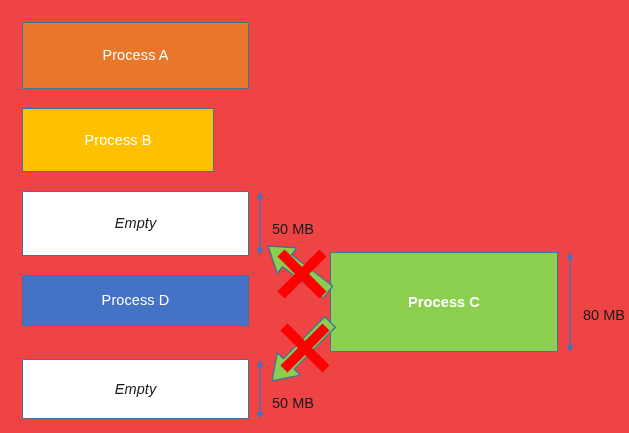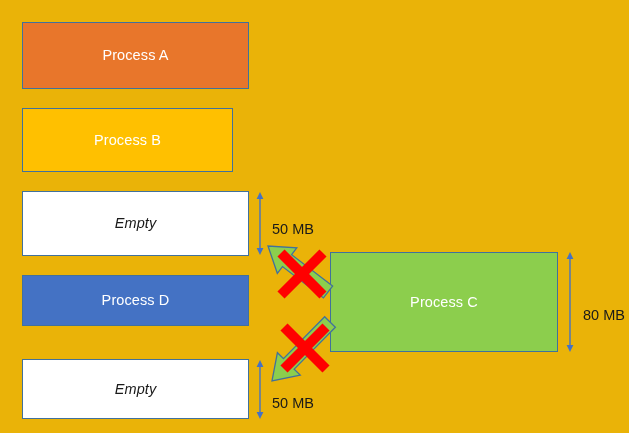--- a/index.html
+++ b/index.html
@@ -8,21 +8,21 @@
     padding: 0;
     background: #ffffff;
   }
   body {
     font-family: "Liberation Sans", sans-serif;
   }
   #canvas {
     position: relative;
     width: 629px;
     height: 433px;
-    background: #eab308;
+    background: #ef4444;
     overflow: hidden;
   }
   .block {
     position: absolute;
     box-sizing: border-box;
     border: 1.5px solid #41719C;
     display: flex;
     align-items: center;
     justify-content: center;
     font-size: 14.5px;
@@ -60,37 +60,37 @@
 </style>
 </head>
 <body>
 
 <div id="canvas">
 
   <div class="block filled" id="blk-0" style="left: 22px; top: 22px; width: 227px; height: 67px; background: rgb(232, 118, 43); color: rgb(255, 255, 255); border-color: rgb(65, 113, 156);">
     <span class="block-label">Process A</span>
   </div>
 
-  <div class="block filled" id="blk-1" style="left: 22px; top: 108px; width: 211px; height: 64px; background: rgb(255, 192, 0); color: rgb(255, 255, 255); border-color: rgb(65, 113, 156);">
+  <div class="block filled" id="blk-1" style="left: 22px; top: 108px; width: 192px; height: 64px; background: rgb(255, 192, 0); color: rgb(255, 255, 255); border-color: rgb(65, 113, 156);">
     <span class="block-label">Process B</span>
   </div>
 
   <div class="block empty" id="blk-2" style="left: 22px; top: 191px; width: 227px; height: 65px; background: rgb(255, 255, 255); color: rgb(26, 26, 26); border-color: rgb(65, 113, 156);">
     <span class="block-label">Empty</span>
   </div>
 
   <div class="block filled" id="blk-3" style="left: 22px; top: 275px; width: 227px; height: 51px; background: rgb(68, 114, 196); color: rgb(255, 255, 255); border-color: rgb(65, 113, 156);">
     <span class="block-label">Process D</span>
   </div>
 
   <div class="block empty" id="blk-4" style="left: 22px; top: 359px; width: 227px; height: 60px; background: rgb(255, 255, 255); color: rgb(26, 26, 26); border-color: rgb(65, 113, 156);">
     <span class="block-label">Empty</span>
   </div>
 
-  <div class="block filled" id="blk-c" style="left: 330px; top: 252px; width: 228px; height: 100px; background: rgb(140, 206, 77); color: rgb(255, 255, 255); border-color: rgb(65, 113, 156);">
+  <div class="block filled" id="blk-c" style="left: 330px; top: 252px; width: 228px; height: 100px; background: rgb(140, 206, 77); color: rgb(255, 255, 255); border-color: rgb(65, 113, 156); font-weight: bold;">
     <span class="block-label">Process C</span>
   </div>
 
   <svg class="svg-layer" id="svg-layer" xmlns="http://www.w3.org/2000/svg">
       <g>
         <line x1="260" y1="196" x2="260" y2="251" stroke="#4472C4" stroke-width="1.4"></line>
         <path d="M260 192 L256.6 199 L263.4 199 Z" fill="#4472C4"></path>
         <path d="M260 255 L256.6 248 L263.4 248 Z" fill="#4472C4"></path>
       </g>
       <g>

